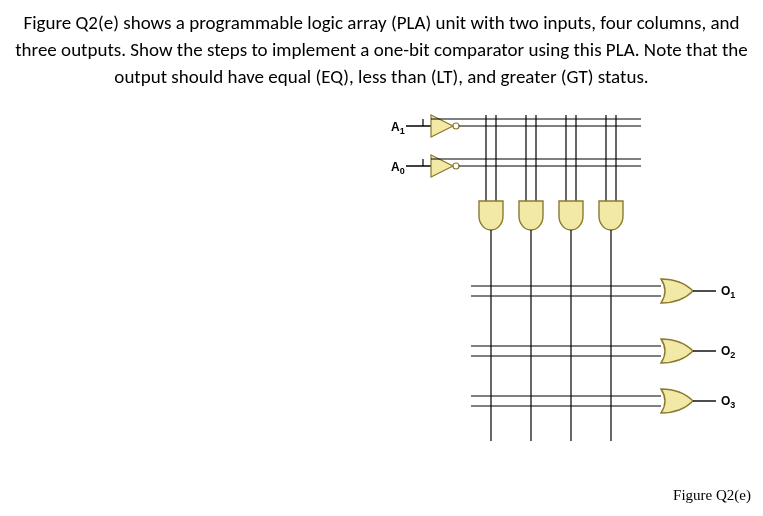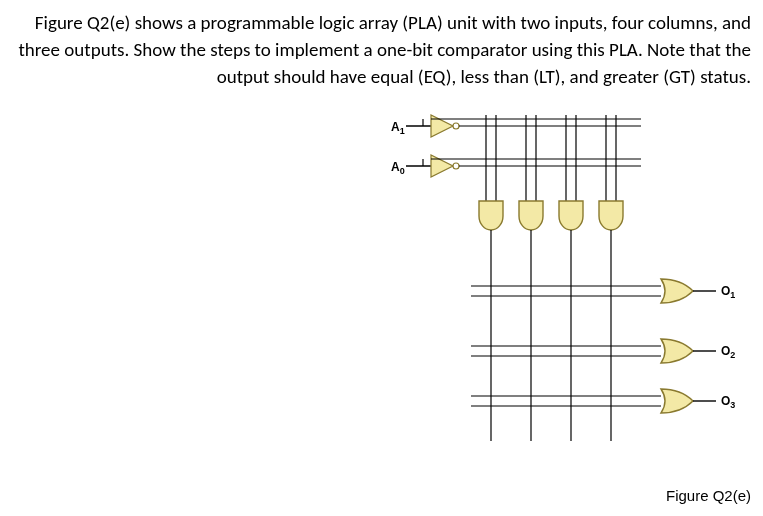--- a/index.html
+++ b/index.html
@@ -7,28 +7,28 @@
     padding: 10px 12px;
     font-family: Calibri, "Segoe UI", Arial, sans-serif;
     font-size: 19px;
     line-height: 1.42;
     color: #000;
     background: #fff;
     width: 763px;
     box-sizing: border-box;
   }
   .question-text {
-    text-align: right;
+    text-align: center;
   }
   .figure-container {
     text-align: right;
     margin-top: 10px;
   }
   .figure-caption {
-    font-family: Liberation Sans, sans-serif;
+    font-family: Liberation Serif, serif;
     font-size: 15px;
     margin-top: 6px;
   }
   svg text {
     font-family: Arial, sans-serif;
   }
   .sub {
     font-size: 9px;
   }
   .lbl {

